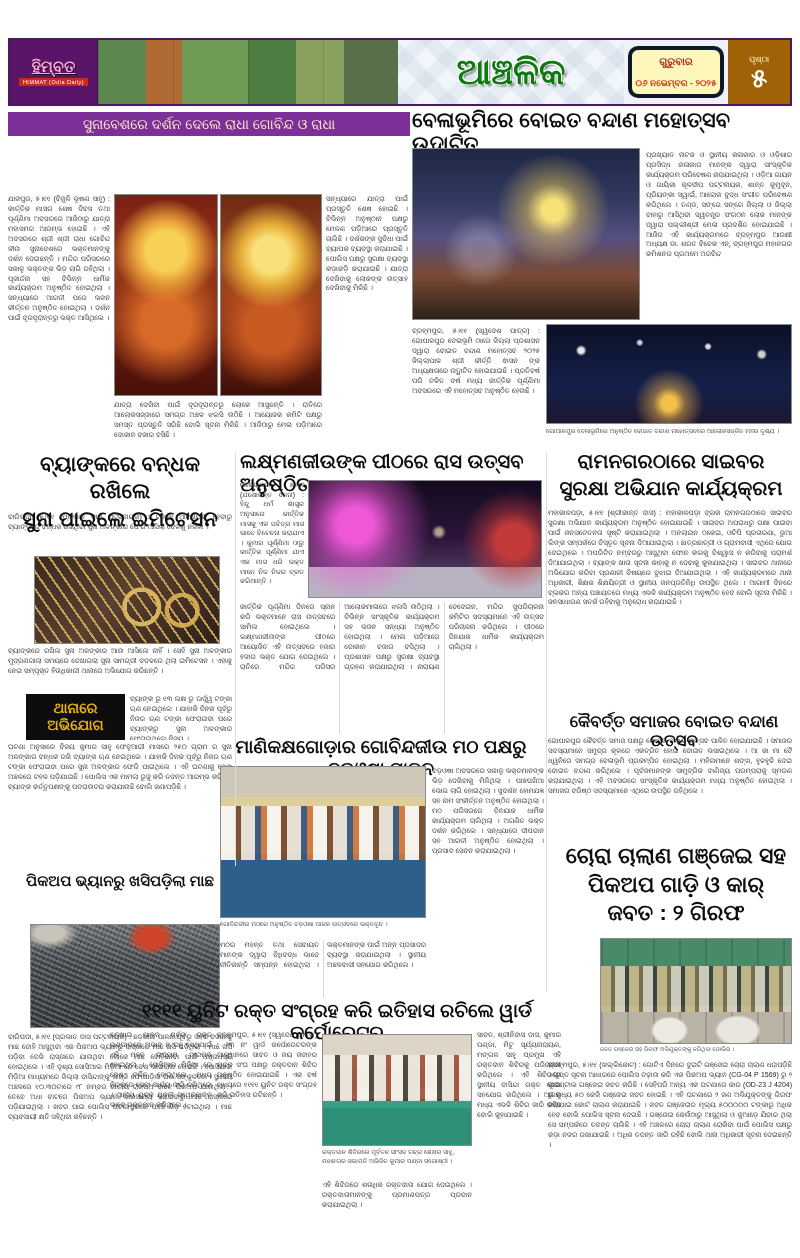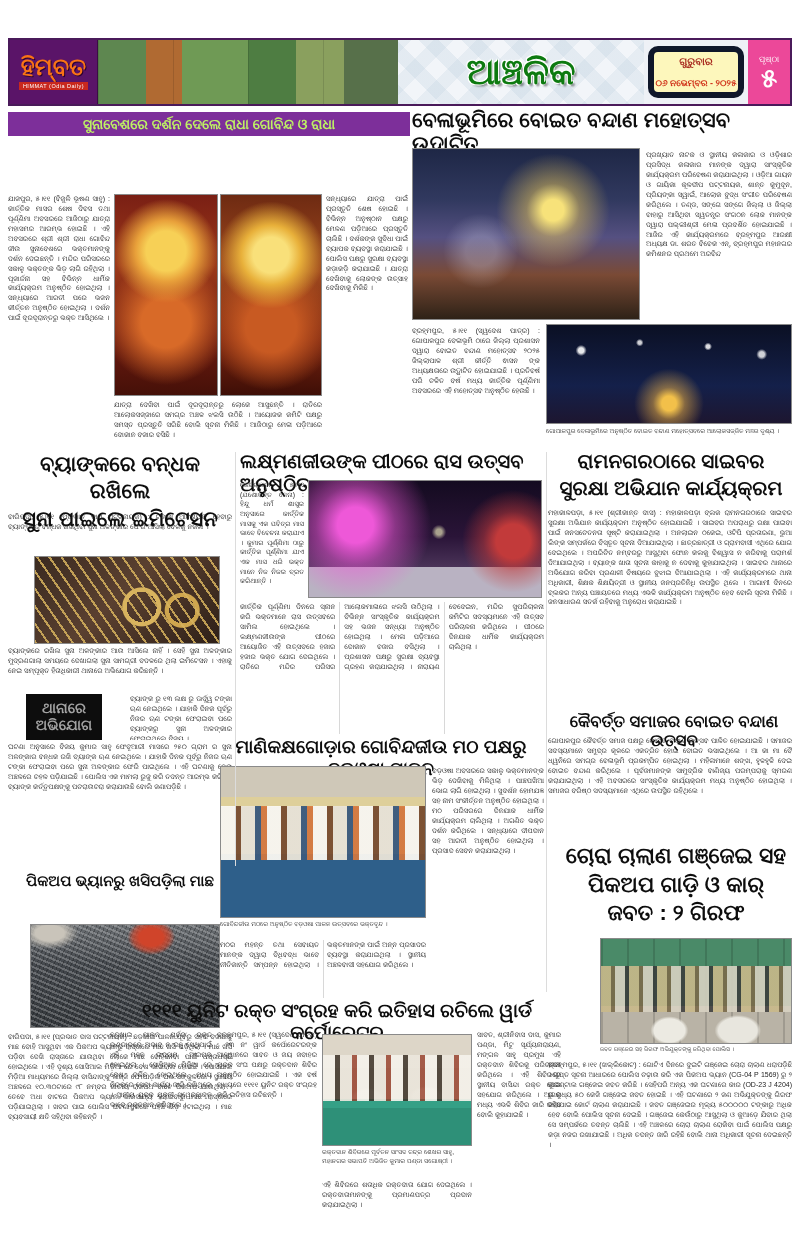--- a/index.html
+++ b/index.html
@@ -17,47 +17,47 @@
   .cap { font-size:6.3px; line-height:1.35; color:#333; overflow:hidden; }
   .photo { border:1px solid #8a8a8a; overflow:hidden; }
   .hl { font-weight:bold; color:#0d0d0d; }
   .pre { white-space:pre-line; }
 
   
   #masthead { left:8px; top:38px; width:784px; height:68px; border:2px solid #4a1a5a;
     display:flex; align-items:stretch; background:#eef1f6; }
   #mh-logo { width:88px; background:#5a1468; display:flex; flex-direction:column;
     align-items:center; justify-content:center; border-right:1px solid #3a0d45; }
-  #mh-logo-title { color:#f97316; font-size:24px; font-weight:bold; line-height:1;
-    text-shadow:1px 1px 0 #2a0030; }
+  #mh-logo-title { color:#f9a8d4; font-size:16px; font-weight:bold; line-height:1;
+    text-shadow:1px 1px 0 #2a0030;text-decoration:underline; }
   #mh-logo-sub { margin-top:3px; background:#c8281e; color:#fff; font-size:5.5px;
     padding:1px 4px; letter-spacing:.5px; }
   #mh-collage { width:300px;
     background:
       repeating-linear-gradient(90deg, rgba(0,0,0,.12) 0 1px, transparent 1px 75px),
       linear-gradient(90deg,#5e8750 0 16%,#b06a32 16% 28%,#6f9a55 28% 50%,#4e7d42 50% 66%,#8aa05e 66% 82%,#57704a 82% 100%); }
   #mh-title-zone { flex:1; display:flex; align-items:center; justify-content:center;
     background:
       repeating-linear-gradient(45deg, rgba(175,198,215,.22) 0 14px, transparent 14px 30px),
       repeating-linear-gradient(-45deg, rgba(175,198,215,.18) 0 14px, transparent 14px 30px),
       #f2f5f9; }
   #mh-title { font-size:36px; font-weight:bold; color:#0d7a10;
     text-shadow:-1px -1px 0 #fff, 1px -1px 0 #fff, -1px 1px 0 #fff, 2px 2px 2px rgba(0,0,0,.4); }
-  #mh-datebox { width:96px; margin:6px 4px; background:#fdf7bc; border:6px solid #0f172a;
+  #mh-datebox { width:96px; margin:6px 4px; background:#fdf7bc; border:4px solid #0f172a;
     border-radius:10px; display:flex; flex-direction:column; align-items:center; justify-content:center; }
   #mh-day { color:#a82a1e; font-weight:bold; font-size:10.5px; }
   #mh-date { color:#d03018; font-weight:bold; font-size:9px; margin-top:10px; }
-  #mh-pagebox { width:42px; background:#ec4899; color:#fff; display:flex;
+  #mh-pagebox { width:62px; background:#a16207; color:#fff; display:flex;
     flex-direction:column; align-items:center; justify-content:center; }
   #mh-pagelabel { font-size:8.5px; }
   #mh-pagenum { font-size:26px; font-weight:bold; line-height:1; }
 
   
   #kicker { left:8px; top:112px; width:402px; height:24px; background:#7d2f9a;
-    color:#bef264; font-weight:bold; font-size:14px; line-height:24px; text-align:center; }
+    color:#fef9c3; font-weight:normal; font-size:14px; line-height:24px; text-align:center; }
   #main-head { left:8px; top:138px; width:402px; height:50px; font-size:33px;
     letter-spacing:-0.5px; }
   .m-col1 { left:8px;  top:194px; width:102px; height:254px; }
   .m-col2 { left:326px; top:194px; width:82px; height:254px; }
   .m-img1 { left:114px; top:194px; width:104px; height:202px;
     background:
       radial-gradient(circle at 50% 28%, #f7d056 0 13%, #e8a03a 20%, transparent 34%),
       radial-gradient(circle at 50% 64%, #d86a28 0 18%, transparent 45%),
       linear-gradient(180deg,#7a1f14 0%,#9c3a1a 35%,#6e1b10 70%,#451008 100%); }
   .m-img2 { left:220px; top:194px; width:102px; height:202px;
@@ -90,22 +90,22 @@
   .l1-head { left:8px; top:450px; width:224px; height:58px; font-size:21px;
     text-align:center; line-height:1.3; }
   .l1-text1 { left:8px; top:512px; width:224px; height:42px; }
   .l1-photo { left:34px; top:556px; width:186px; height:88px;
     background:
       repeating-linear-gradient(55deg, rgba(214,178,94,.85) 0 2px, transparent 2px 10px),
       radial-gradient(circle at 58% 58%, transparent 0 15px, #d9b45e 15px 19px, transparent 20px),
       radial-gradient(circle at 80% 62%, transparent 0 13px, #cfa64e 13px 17px, transparent 18px),
       linear-gradient(135deg,#3a2a20 0%,#5a4030 45%,#2e2018 100%); }
   .l1-text2 { left:8px; top:646px; width:224px; height:46px; }
-  .l1-box { left:26px; top:694px; width:76px; height:46px; background:#0d0d0d;
-    color:#a3a3a3; font-weight:bold; font-size:14.5px; text-align:center;
+  .l1-box { left:26px; top:694px; width:99px; height:46px; background:#0d0d0d;
+    color:#eab308; font-weight:bold; font-size:14.5px; text-align:center;
     display:flex; align-items:center; justify-content:center; }
   .l1-text3 { left:130px; top:694px; width:102px; height:46px; }
   .l1-text4 { left:8px; top:742px; width:224px; height:128px; }
 
   
   .l2-kicker { left:8px; top:872px; width:224px; font-size:15px; text-align:center; }
   .l2-head { left:8px; top:888px; width:224px; font-size:20px; text-align:center; }
   .l2-photo { left:30px; top:924px; width:190px; height:104px;
     background:
       radial-gradient(ellipse at 64% 12%, #d0442a 0 7%, rgba(208,68,42,.6) 11%, transparent 14%),

